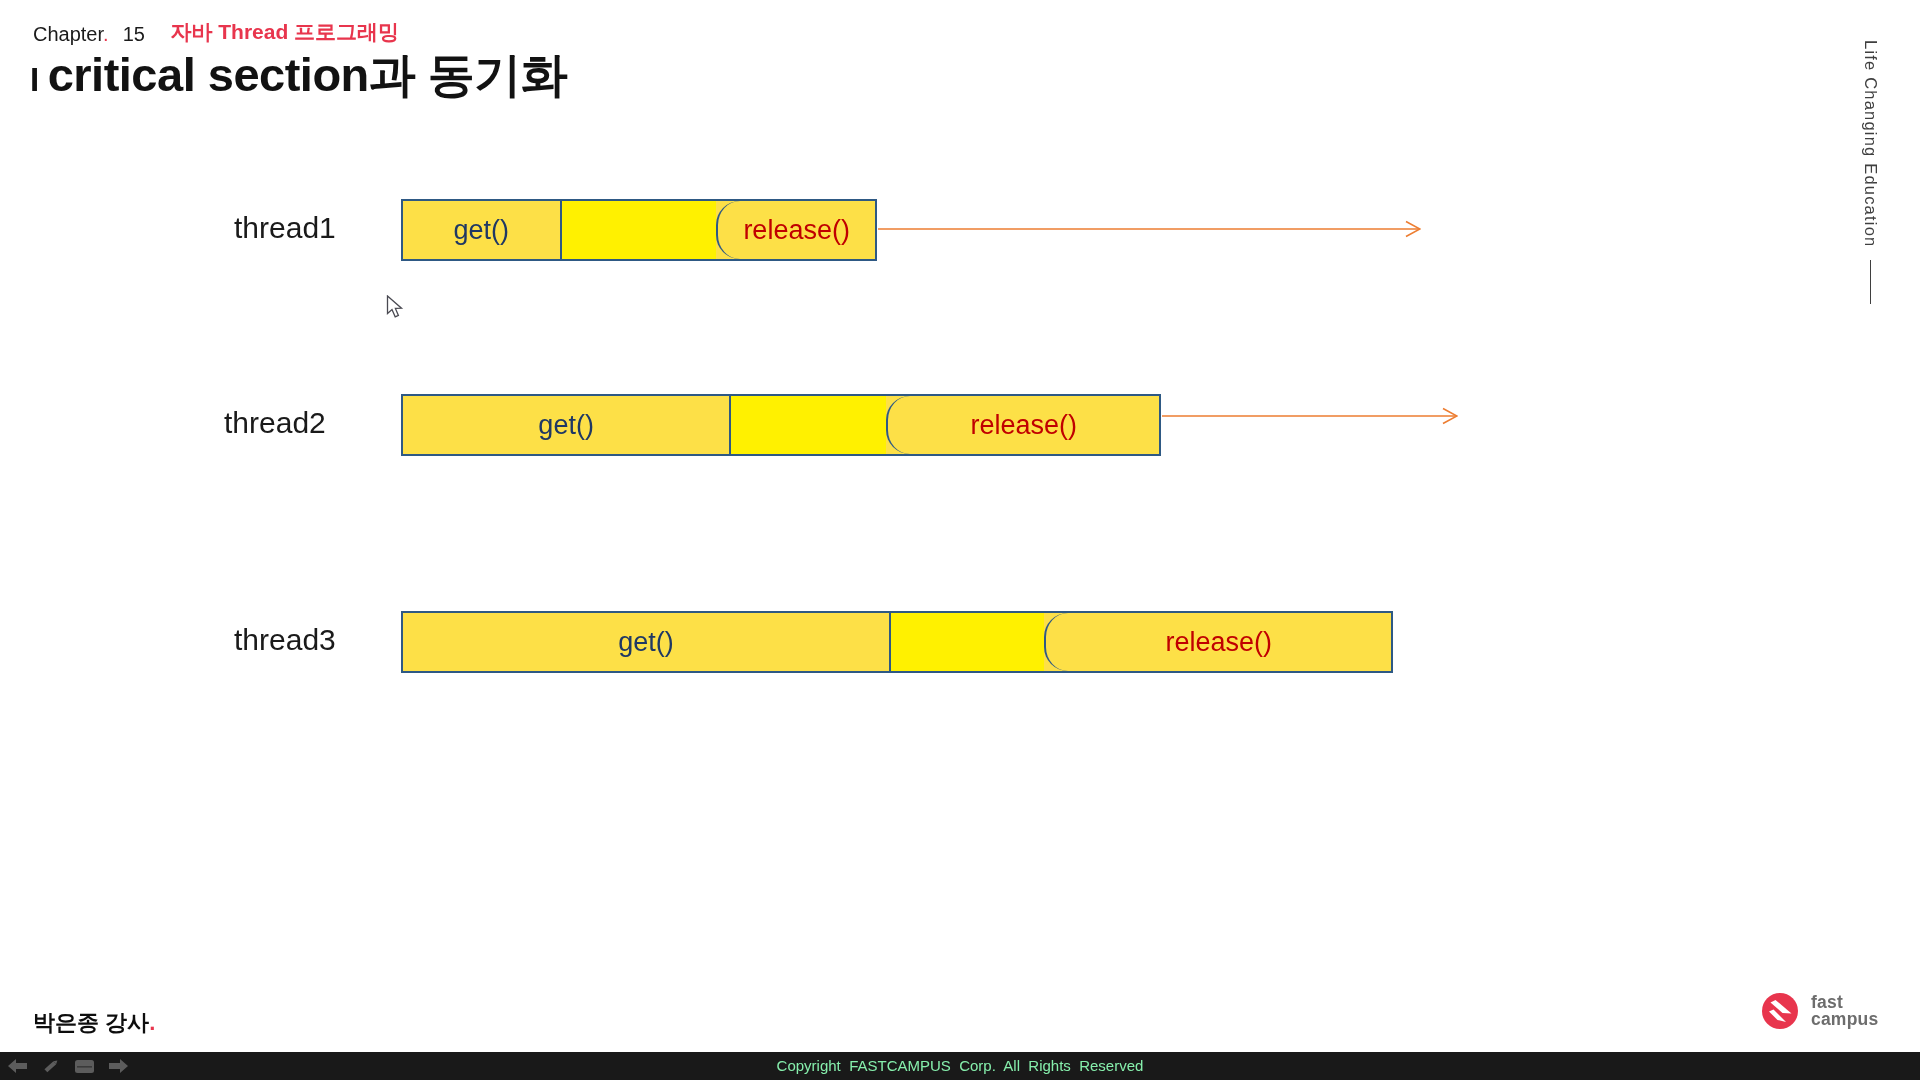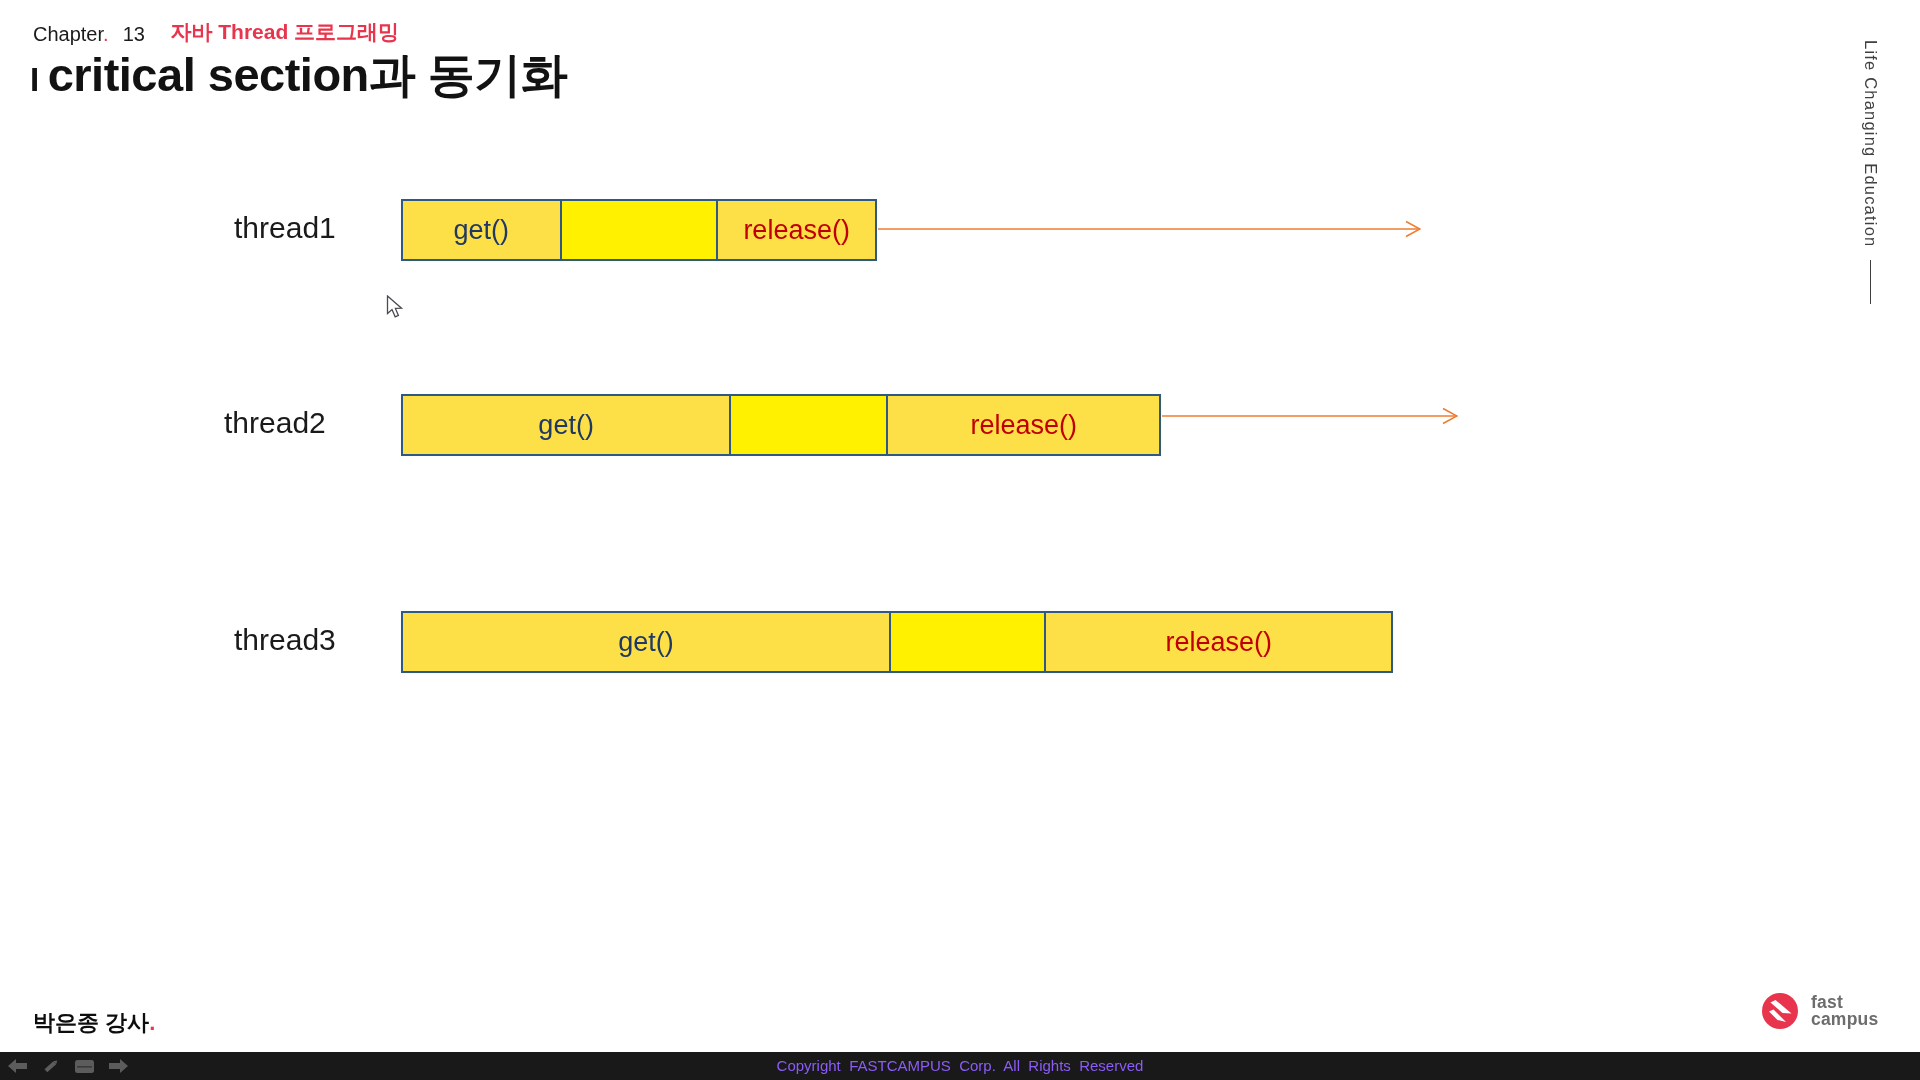--- a/index.html
+++ b/index.html
@@ -19,21 +19,21 @@
               letter-spacing:-0.5px;display:flex;align-items:baseline;}
   .title-prefix{font-size:33px;font-weight:700;margin-right:9px;}
 
   
   .thread-row-label{position:absolute;font-size:30px;color:#1a1a1a;display:flex;align-items:center;}
   .thread-box{position:absolute;border:2.5px solid var(--box-border);display:flex;
               box-sizing:content-box;background:#fde047;}
   .seg{display:flex;align-items:center;justify-content:center;font-size:27px;height:100%;}
   .seg + .seg{border-left:2.5px solid var(--box-border);}
   .seg.get{color:var(--get);}
-  .seg.release{color:var(--release);}
+  .seg.release{color:var(--release);border-radius:24px;}
   .seg.critical{background:var(--critical);}
   .thread-arrow{position:absolute;}
 
   
   .tagline{position:absolute;left:1861px;top:40px;display:flex;flex-direction:column;align-items:center;}
   .tagline-text{writing-mode:vertical-rl;font-size:16.5px;color:#3f3f3f;letter-spacing:1.2px;}
   .tagline-line{width:1.5px;height:44px;background:#3f3f3f;margin-top:13px;}
 
   
   .brand{position:absolute;left:33px;top:952px;font-size:20px;color:#2a2a2a;
@@ -42,34 +42,34 @@
   .instructor-dot{color:var(--accent);}
 
   
   .logo{position:absolute;left:1761px;top:992px;display:flex;align-items:center;}
   .logo-text{margin-left:12px;font-size:17.5px;line-height:17.5px;color:#6d6d6d;
              font-weight:700;letter-spacing:0.2px;}
 
   
   .bottom-bar{position:absolute;left:0;bottom:0;width:1920px;height:28px;background:#191919;}
   .copyright{position:absolute;left:0;top:0;width:100%;height:28px;line-height:28px;
-             text-align:center;color:#8b5cf6;font-size:15px;white-space:pre;}
+             text-align:center;color:#86efac;font-size:15px;white-space:pre;}
   .player-controls{position:absolute;left:8px;top:0;height:28px;display:flex;gap:15px;
                    align-items:center;z-index:2;}
   .player-controls span{display:flex;align-items:center;cursor:pointer;}
 
   .cursor{position:absolute;left:386px;top:295px;z-index:10;}
 </style>
 </head>
 <body style="--accent: #e8354d; --box-border: #2e5984; --get: #1f3864; --release: #c00000; --critical: #fff100; --arrow: #ed7d31;">
 
 <div class="slide">
 
   <div class="chapter-line">
-    <span>Chapter</span><span class="chapter-dot">.</span><span class="chapter-number">13</span>
+    <span>Chapter</span><span class="chapter-dot">.</span><span class="chapter-number">15</span>
     <span class="chapter-subtitle">자바 Thread 프로그래밍</span>
   </div>
   <h1 class="page-title" style="margin:0;">
     <span class="title-prefix">I</span>
     <span>critical section과 동기화</span>
   </h1>
 
   <div id="diagram">
       <div class="thread-row-label" style="left: 234px; top: 199px; height: 58px;">thread1</div>
       <div class="thread-box" style="left: 401px; top: 199px; width: 472px; height: 58px;">

